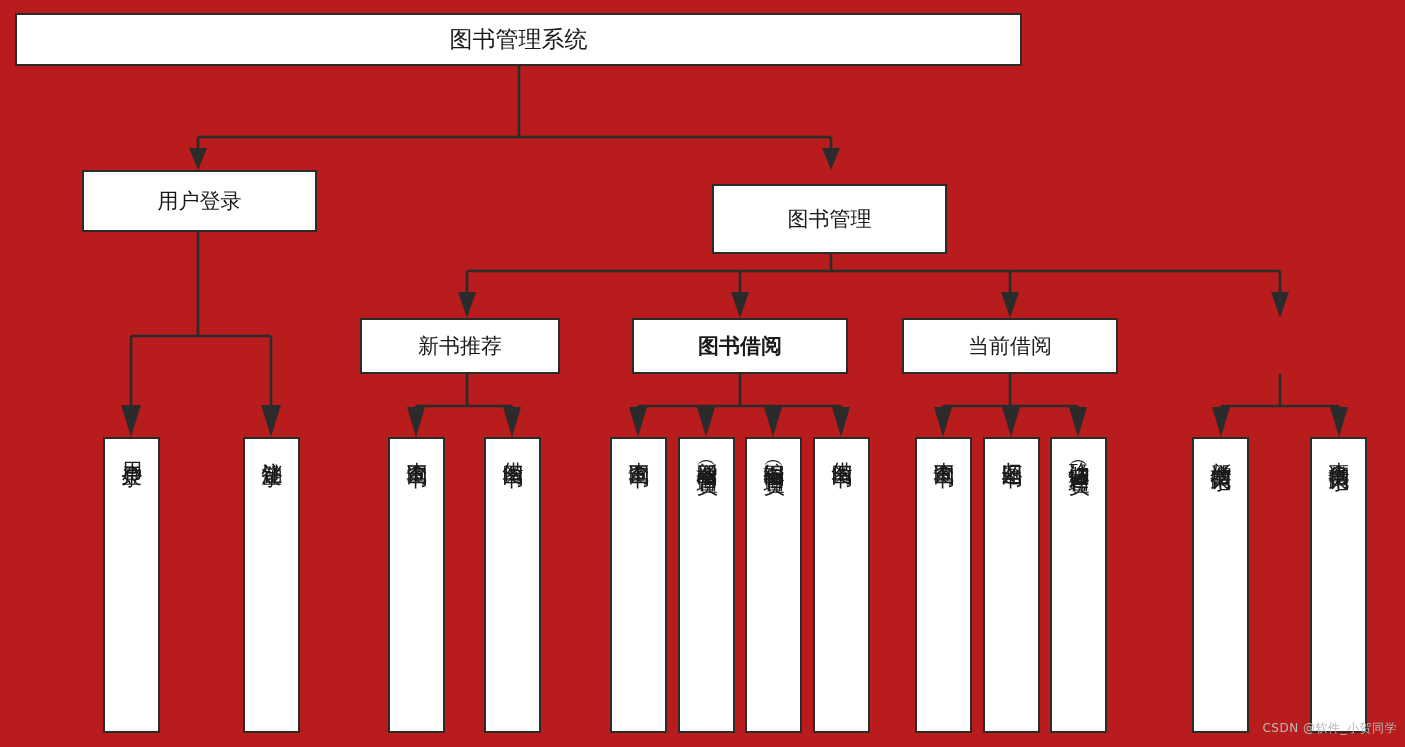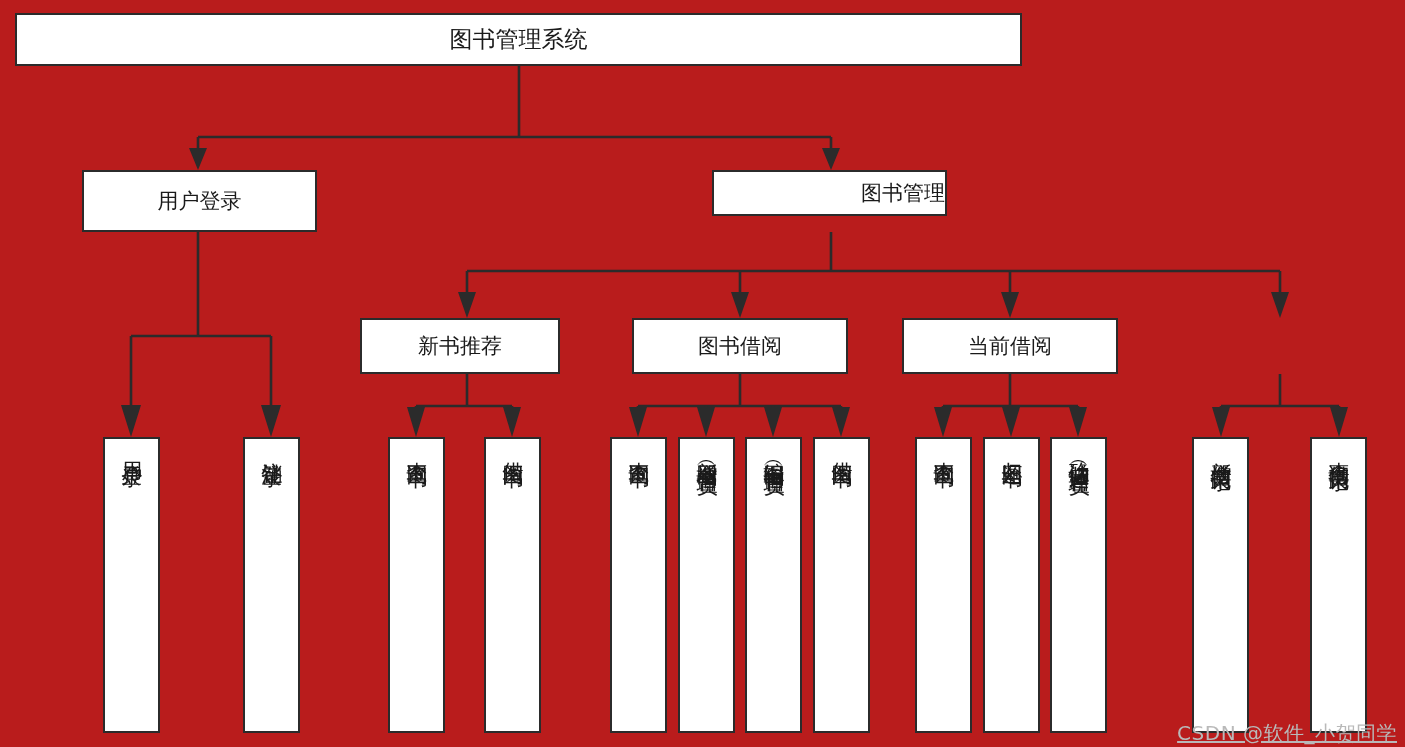--- a/index.html
+++ b/index.html
@@ -79,27 +79,26 @@
     fill: none;
   }
   #connectors polygon.arrowhead {
     fill: #2b2b2b;
     stroke: none;
   }
   
   #watermark {
     position: absolute;
     right: 8px;
-    bottom: 0;
-    font-size: 20px;
+    bottom: 10px;
+    font-size: 12px;
     color: #b9b9b9;
     letter-spacing: 0.5px;
     white-space: nowrap;
     user-select: none;
-    text-decoration: underline;
   }
 </style>
 </head>
 <body>
 
 <div id="diagram-root">
 
   <svg id="connectors" viewBox="0 0 1405 747" width="1405" height="747" xmlns="http://www.w3.org/2000/svg">
 
     <g>
@@ -177,29 +176,29 @@
   </svg>
 
   <div class="node root" style="left:15px; top:13px; width:1007px; height:53px;">
     <span class="node-label">图书管理系统</span>
   </div>
 
   <div class="node level1" style="left:82px; top:170px; width:235px; height:62px;">
     <span class="node-label">用户登录</span>
   </div>
 
-  <div class="node level1" style="left:712px; top:170px; width:235px; height:46px;justify-content:flex-end;">
+  <div class="node level1" style="left:712px; top:184px; width:235px; height:70px;">
     <span class="node-label">图书管理</span>
   </div>
 
   <div class="node level2" style="left:360px; top:318px; width:200px; height:56px;">
     <span class="node-label">新书推荐</span>
   </div>
 
-  <div class="node level2" style="left:632px; top:318px; width:216px; height:56px;">
+  <div class="node level2" style="left:632px; top:318px; width:216px; height:56px;font-weight:bold;">
     <span class="node-label">图书借阅</span>
   </div>
 
   <div class="node level2" style="left:902px; top:318px; width:216px; height:56px;">
     <span class="node-label">当前借阅</span>
   </div>
 
 
   <div class="node leaf" style="left:103px; top:437px; width:57px; height:296px;">
     <span class="node-label">用户登录</span>

